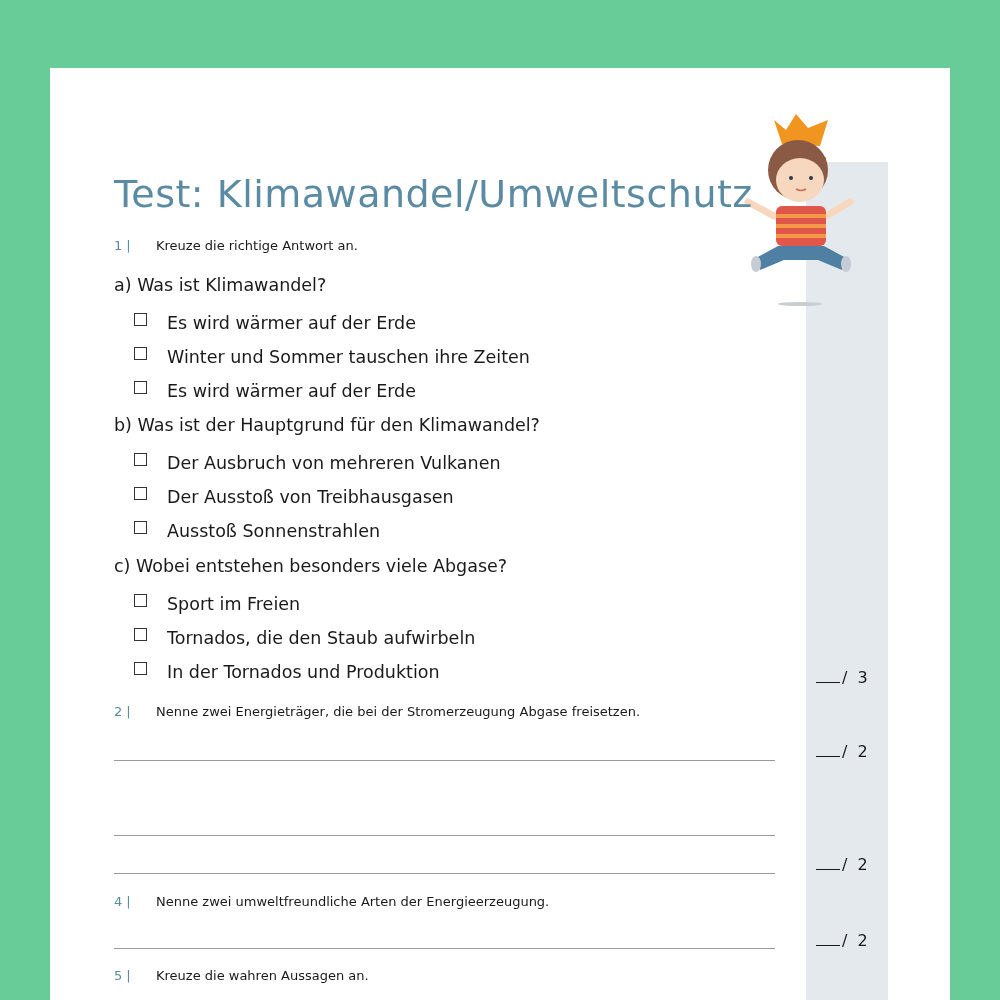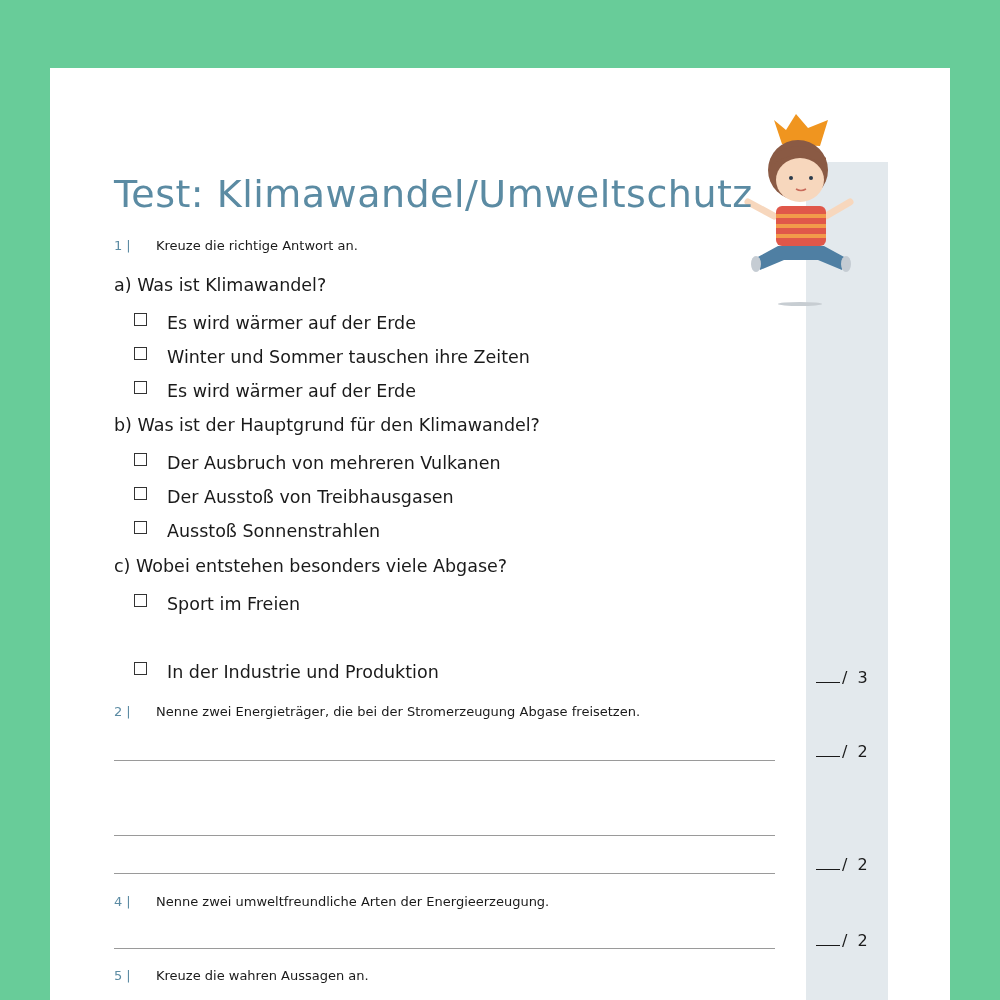--- a/index.html
+++ b/index.html
@@ -89,23 +89,27 @@
       <span>Ausstoß Sonnenstrahlen</span>
     </div>
 
   <div class="sub" style="top:488px">
     <span>c)</span> <span>Wobei entstehen besonders viele Abgase?</span>
   </div>
   <div class="opt" style="top:526px">
       <span class="cb"></span>
       <span>Sport im Freien</span>
     </div>
+  <div class="opt" style="top:560px">
+      <span class="cb"></span>
+      <span>Tornados, die den Staub aufwirbeln</span>
+    </div>
   <div class="opt" style="top:594px">
       <span class="cb"></span>
-      <span>In der Industrie und Produktion</span>
+      <span>In der Tornados und Produktion</span>
     </div>
 
   <div class="score" style="top:600px">
     <span class="blank"></span><span>/</span>&nbsp;&nbsp;<span>3</span>
   </div>
 
   <div class="line" style="top:636px">
     <span class="qnum"><span>2</span><span class="bar">|</span></span><span>Nenne zwei Energieträger, die bei der Stromerzeugung Abgase freisetzen.</span>
   </div>
   <div class="ans" style="top:692px"></div>

